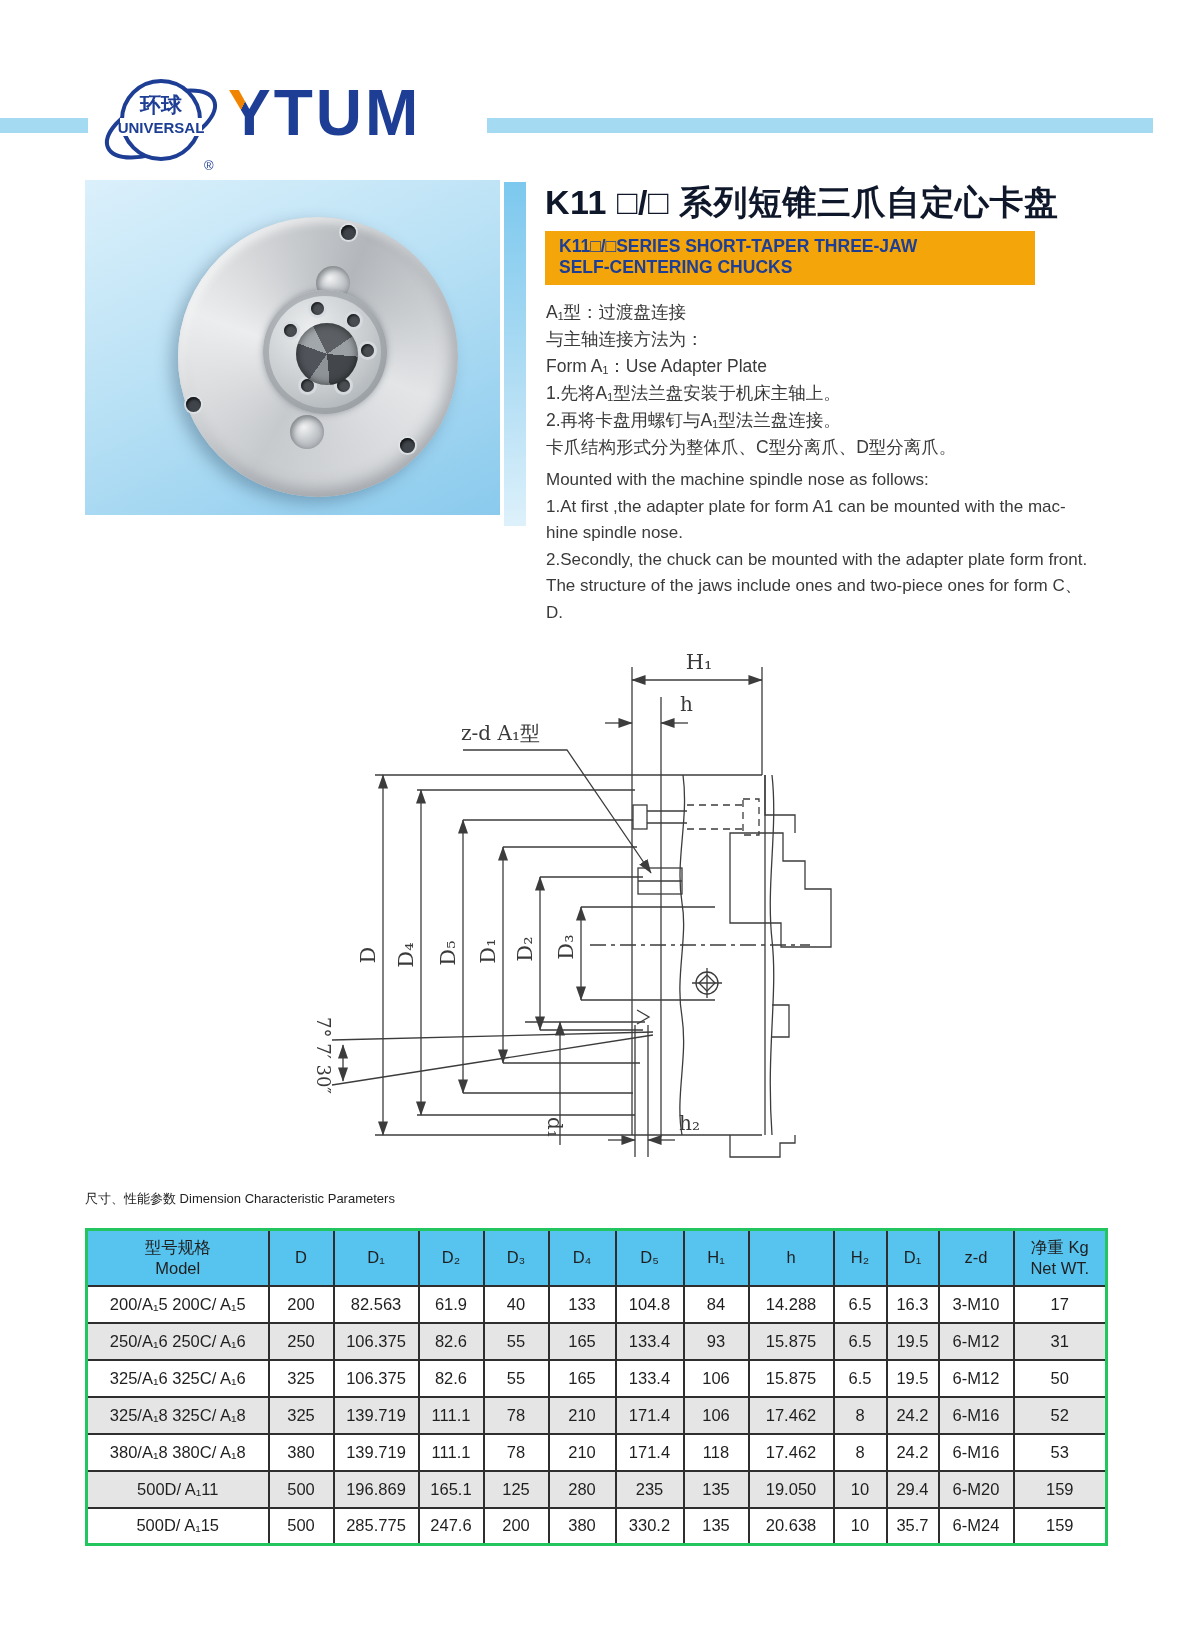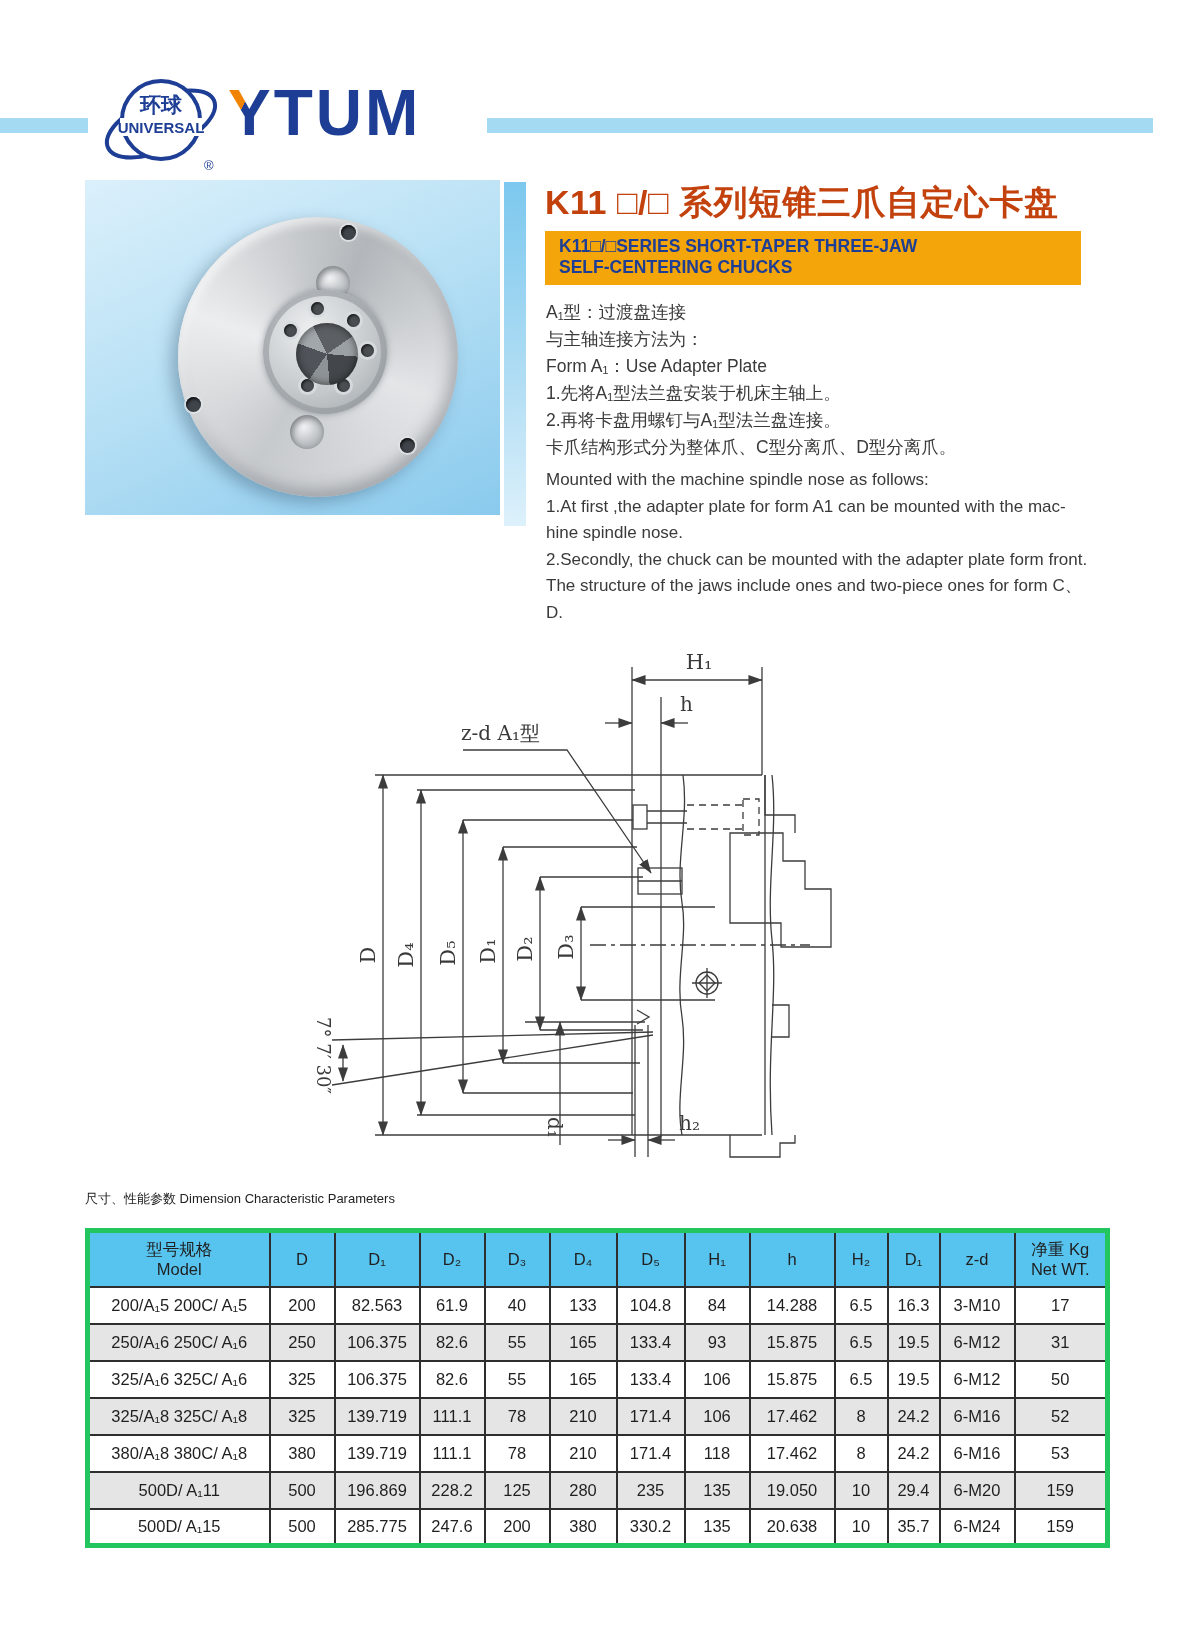--- a/index.html
+++ b/index.html
@@ -33,34 +33,34 @@
   .dimple { position:absolute; width:34px; height:34px; border-radius:50%;
       background:radial-gradient(circle at 40% 35%,#f2f3f4,#b9bdc1 60%,#8d9296);
       box-shadow:inset 2px 3px 6px rgba(60,65,70,.55); }
   .hole-s { position:absolute; width:15px; height:15px; border-radius:50%; background:#3f444a;
       box-shadow:inset 1px 2px 3px rgba(0,0,0,.8), 0 0 0 2px rgba(225,230,233,.8); }
   .hole-hub { position:absolute; width:13px; height:13px; border-radius:50%; background:#4a4e52;
       box-shadow:inset 1px 1px 3px rgba(0,0,0,.85), 0 0 0 3px rgba(215,220,224,.9); }
 
   
   .title { position:absolute; left:545px; top:180px; width:540px; font-size:34px; font-weight:800;
-           color:#c2410c; letter-spacing:0.5px; white-space:nowrap; }
-  .subtitle { position:absolute; left:545px; top:231px; width:536px; background:#f4a50a;
+           color:#0f172a; letter-spacing:0.5px; white-space:nowrap; }
+  .subtitle { position:absolute; left:545px; top:231px; width:490px; background:#f4a50a;
               padding:5px 0 6px 14px; color:#1d3e94; font-weight:700; font-size:17.5px; line-height:1.22; }
   .desc-cn { position:absolute; left:546px; top:299px; width:540px; font-size:17.5px; color:#3a3a3a; line-height:27px; }
   .desc-en { position:absolute; left:546px; top:467px; width:545px; font-size:17px;  color:#3a3a3a; line-height:26.5px; }
 
   
   .diagram { position:absolute; left:275px; top:585px; }
   .diagram text { font-family:"DejaVu Serif","Liberation Serif",serif; fill:#3a3a3a; }
 
   
   .tbl-caption { position:absolute; left:85px; top:1190px; font-size:13px; color:#222; }
   table.spec { position:absolute; left:85px; top:1228px; width:1020px; border-collapse:collapse;
-               table-layout:fixed; border:5px solid #22c55e; }
+               table-layout:fixed; border:3px solid #22c55e; }
   table.spec th, table.spec td { border:2px solid #2e2e2e; text-align:center; vertical-align:middle;
                font-weight:400; color:#1f1f1f; }
   table.spec th { background:#57c3ef; height:56px; font-size:16.5px; line-height:1.25; white-space:pre-line; }
   table.spec td { height:37px; font-size:16.5px; background:#ffffff; }
   table.spec tr.alt td { background:#e5e5e5; }
 </style>
 </head>
 <body>
 
 <div class="page">
@@ -321,21 +321,21 @@
           <td>17.462</td>
           <td>8</td>
           <td>24.2</td>
           <td>6-M16</td>
           <td>53</td>
         </tr>
         <tr class="alt">
           <td>500D/ A₁11</td>
           <td>500</td>
           <td>196.869</td>
-          <td>228.2</td>
+          <td>165.1</td>
           <td>125</td>
           <td>280</td>
           <td>235</td>
           <td>135</td>
           <td>19.050</td>
           <td>10</td>
           <td>29.4</td>
           <td>6-M20</td>
           <td>159</td>
         </tr>

